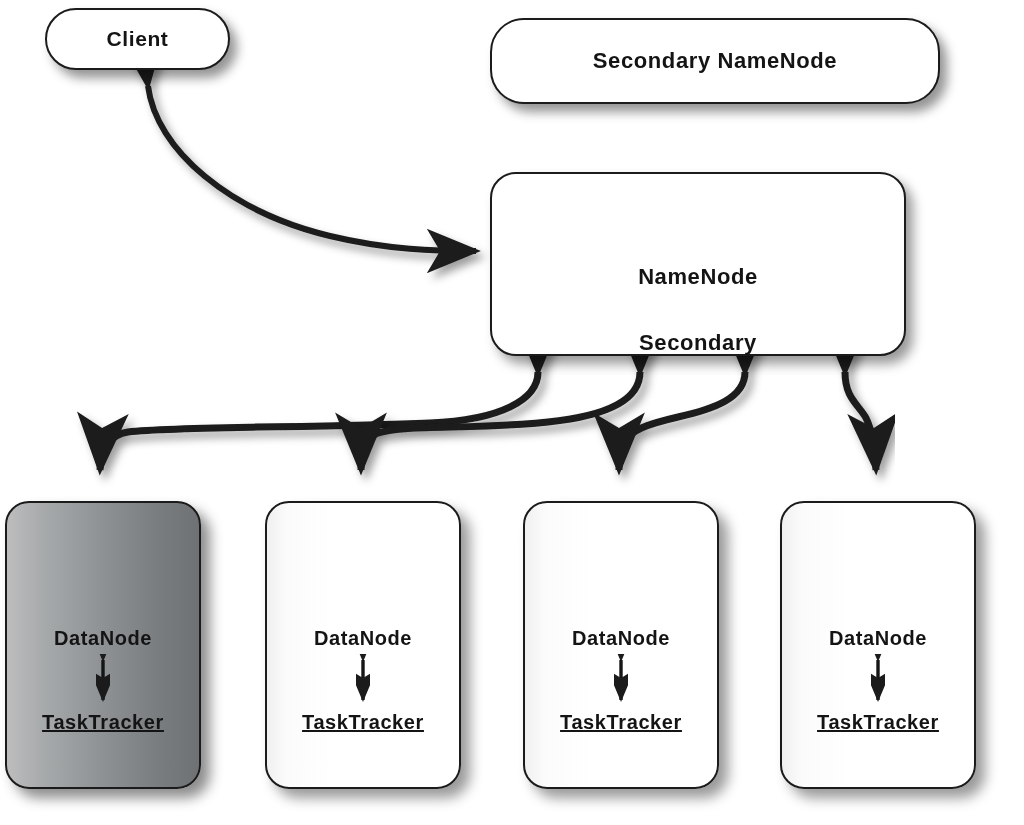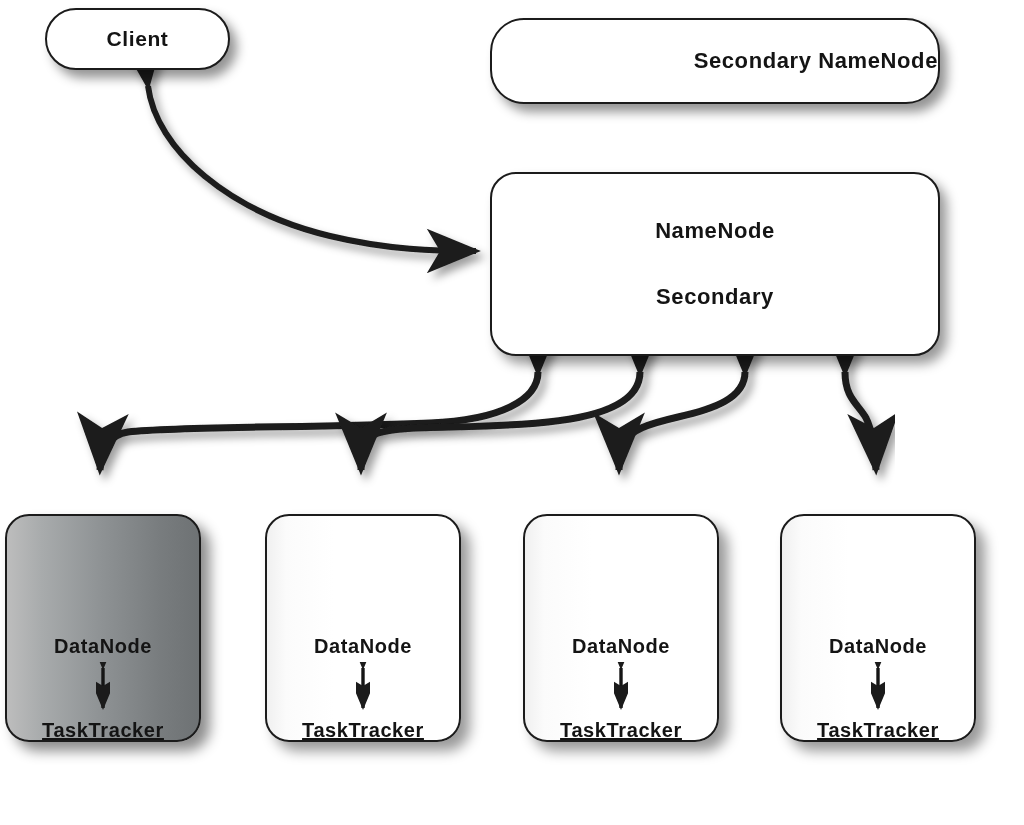--- a/index.html
+++ b/index.html
@@ -77,36 +77,35 @@
     box-shadow: 9px 9px 13px rgba(0,0,0,0.45);
   }
 
   #client-node {
     left: 45px; top: 8px; width: 185px; height: 62px;
     font-size: 21px;
   }
   #secondary-namenode-node {
     left: 490px; top: 18px; width: 450px; height: 86px;
     font-size: 22px;
-    align-items: flex-end;
   }
   #namenode-node {
-    left: 490px; top: 172px; width: 450px; height: 184px;
+    left: 490px; top: 172px; width: 416px; height: 184px;
     font-size: 22px;
-    justify-content: center;
+    justify-content: flex-end;
     gap: 44px;
   }
   #namenode-node .line { line-height: 1; }
 
   .worker {
     width: 196px;
-    height: 228px;
-    top: 514px;
+    height: 288px;
+    top: 501px;
     font-size: 20px;
-    justify-content: flex-end;
+    justify-content: center;
   }
   #datanode-0 { left: 5px; }
   #datanode-1 { left: 265px; }
   #datanode-2 { left: 523px; }
   #datanode-3 { left: 780px; }
 
   .worker .label-top { margin-top: 70px; line-height: 1; }
   .worker .label-bottom { margin-top: 0px; line-height: 1; text-decoration: underline; }
 
   .worker .inner-arrow {

